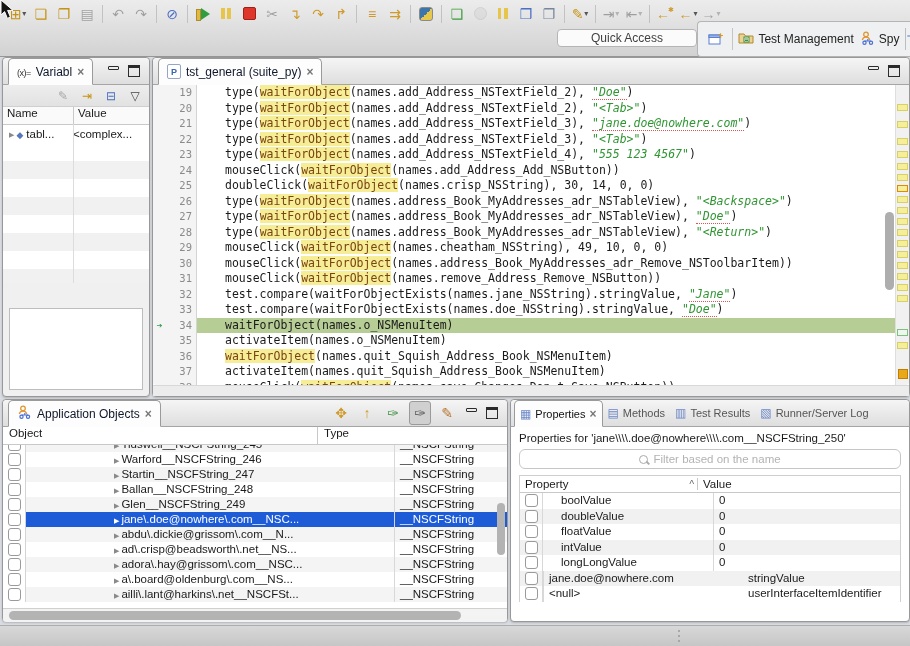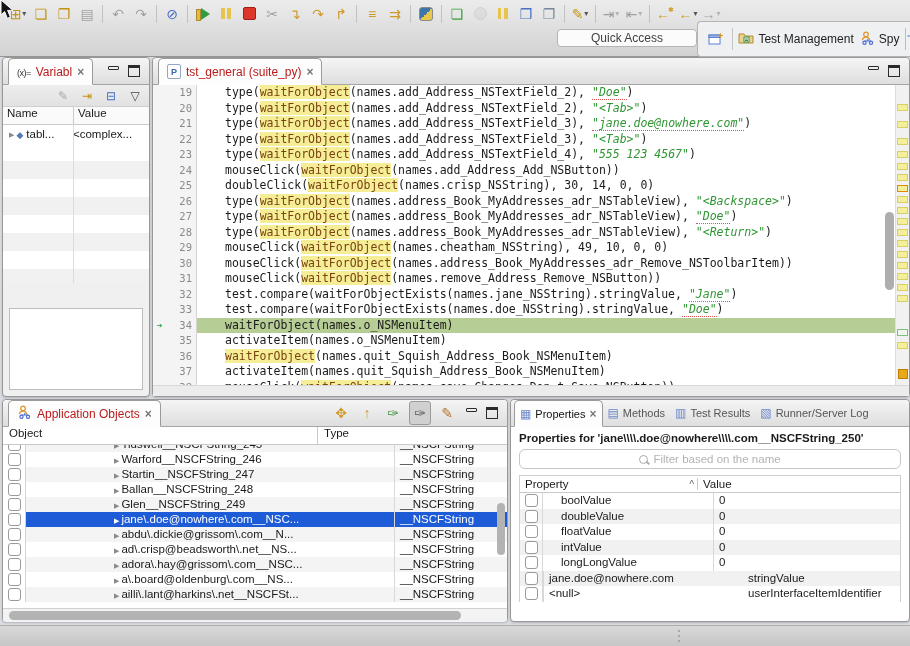--- a/index.html
+++ b/index.html
@@ -37,21 +37,21 @@
   .psep{width:1px;height:22px;background:#c5c5c5}
   .pbtn{display:flex;align-items:center;gap:4px;color:#222;font-size:12px;cursor:default;white-space:nowrap}
   .sliver{margin-left:auto;width:9px;height:22px;border-left:1px solid #bdbdbd;overflow:hidden;color:#5b7fd4;font-size:13px}
   
   .panel{position:absolute;background:#fff;border:1px solid #989898;border-radius:4px;
          box-shadow:0 1px 2px rgba(0,0,0,.18)}
   .tabrow{height:26px;background:linear-gradient(#f5f5f5,#dedede);border-bottom:1px solid #a5a5a5;
           border-radius:4px 4px 0 0;display:flex;align-items:stretch;padding-left:5px}
   .tab{display:flex;align-items:center;gap:5px;padding:0 8px;font-size:12px;color:#444;white-space:nowrap}
   .tab.active{background:#fdfdfd;border:1px solid #9a9a9a;border-bottom:1px solid #fdfdfd;
-              border-radius:5px 5px 0 0;margin-bottom:-1px;color:#b91c1c}
+              border-radius:5px 5px 0 0;margin-bottom:-1px;color:#0f172a}
   .close-icon::before{content:"×";font-size:12px;color:#777;font-weight:bold}
   .winbtns{margin-left:auto;display:flex;align-items:center;gap:9px;padding-right:9px}
   .winbtn{display:flex;align-items:center;justify-content:center;cursor:default}
   .winbtn .mini{width:9px;height:2px;border:1.5px solid #2b2b2b;border-radius:1px;display:block;margin-bottom:6px}
   .winbtn .maxi{width:10px;height:8px;border:1.5px solid #2b2b2b;border-top:3px solid #2b2b2b;display:block}
   
   #vars-panel{left:2px;top:57px;width:146px;height:338px;background:#f0f0f0}
   .vtoolbar{height:21px;background:linear-gradient(#ededed,#e2e2e2);display:flex;justify-content:flex-end;
             align-items:center;gap:4px;padding-right:4px;border-bottom:1px solid #cfcfcf}
   .vtoolbar .tbi b{font-size:12px}
@@ -111,21 +111,21 @@
   .ao-vscroll{position:absolute;right:2px;top:58px;width:8px;height:52px;background:#b3b3b3;border-radius:4px}
   .hscroll{position:relative;height:13px;border-top:1px solid #d0d0d0;background:#f3f3f3;border-radius:0 0 3px 3px}
   .hthumb{position:absolute;left:6px;top:2px;width:452px;height:9px;background:#b3b3b3;border-radius:5px}
   
   #prop-panel{left:510px;top:399px;width:398px;height:221px}
   #prop-tabs{padding-left:3px}
   .ptab{display:flex;align-items:center;gap:4px;padding:0 5px;font-size:11px;color:#555;white-space:nowrap}
   .ptab b{font-weight:normal;font-size:12px;color:#6b87c8}
   .ptab.active{background:#fdfdfd;border:1px solid #9a9a9a;border-bottom:1px solid #fdfdfd;
                border-radius:5px 5px 0 0;margin-bottom:-1px;color:#111}
-  .prop-header{font-weight:bold;font-size:11.5px;padding:5px 8px 3px 8px;white-space:nowrap;overflow:hidden}
+  .prop-header{font-weight:normal;font-size:11.5px;padding:5px 8px 3px 8px;white-space:nowrap;overflow:hidden}
   .filter-box{margin:2px 8px 6px 8px;height:18px;border:1px solid #c6c6c6;border-radius:6px;background:#fff;
               display:flex;align-items:center;justify-content:center;gap:5px;color:#b3b3b3;font-size:11.5px}
   .mag{width:7px;height:7px;border:1.5px solid #ababab;border-radius:50%;position:relative;display:inline-block}
   .mag::after{content:"";position:absolute;width:4px;height:1.5px;background:#ababab;right:-3px;bottom:-1px;transform:rotate(45deg)}
   .prop-table{margin:0 8px;border:1px solid #cfcfcf;border-bottom:none}
   .phead{display:flex;height:16px;background:#fff;border-bottom:1px solid #c9c9c9;font-size:11.5px;align-items:center}
   .ph-prop{width:172px;padding-left:5px;border-right:1px solid #c9c9c9;display:flex;align-items:center}
   .sort-caret{margin-left:auto;padding-right:3px;color:#666;font-size:10px}
   .sort-caret::before{content:"^"}
   .ph-val{flex:1;padding-left:5px}

